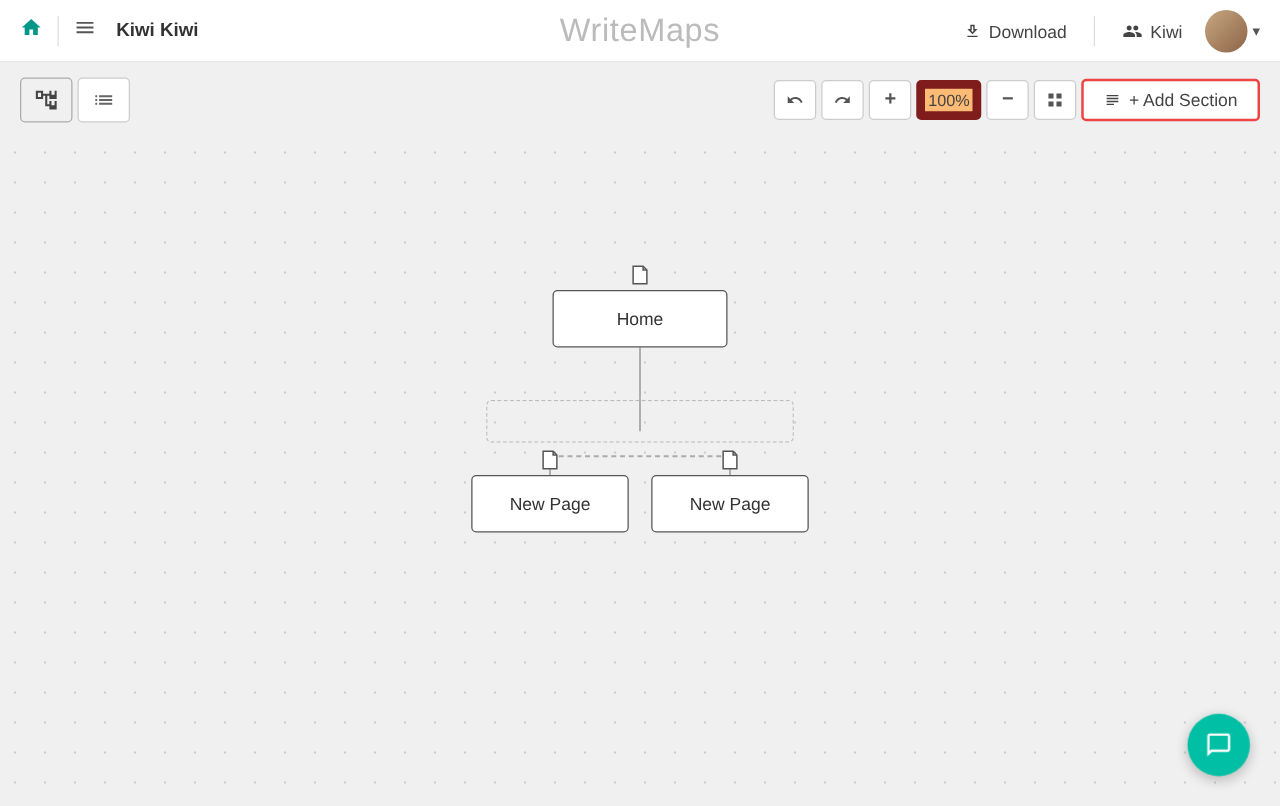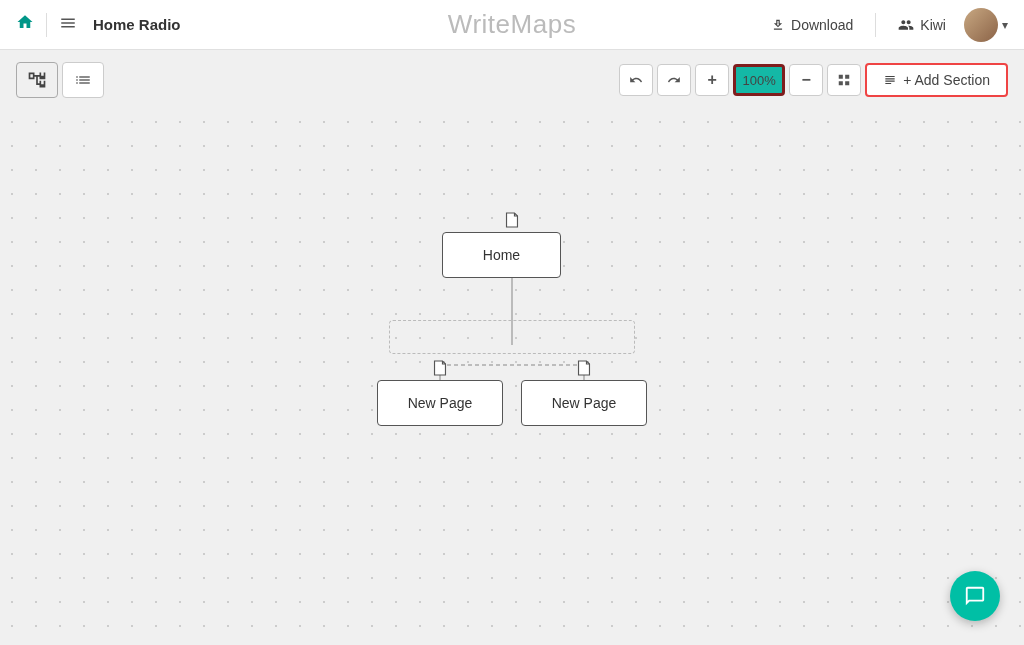--- a/index.html
+++ b/index.html
@@ -134,22 +134,22 @@
       display: flex;
       align-items: center;
       justify-content: center;
       cursor: pointer;
       color: #555;
       font-size: 14px;
     }
     .zoom-display {
       width: 52px;
       height: 32px;
-      border: 3px solid #7f1d1d;
-      background: #14b8a6;
+      border: 7px solid #7f1d1d;
+      background: #fdba74;
       border-radius: 4px;
       display: flex;
       align-items: center;
       justify-content: center;
       font-size: 13px;
       color: #444;
     }
     .add-section-btn {
       display: flex;
       align-items: center;
@@ -215,21 +215,21 @@
       <svg width="18" height="18" viewBox="0 0 24 24" fill="#009688">
           <path d="M10 20v-6h4v6h5v-8h3L12 3 2 12h3v8z"></path>
         </svg>
     </span>
     <div class="divider-v"></div>
     <span class="hamburger-icon">
       <svg width="18" height="18" viewBox="0 0 24 24" fill="#555">
           <path d="M3 18h18v-2H3v2zm0-5h18v-2H3v2zm0-7v2h18V6H3z"></path>
         </svg>
     </span>
-    <span class="site-name">Home Radio</span>
+    <span class="site-name">Kiwi Kiwi</span>
   </div>
 
   <div class="header-center">
     <span class="app-title">WriteMaps</span>
   </div>
 
   <div class="header-right">
     <button class="header-btn">
       <svg width="14" height="14" viewBox="0 0 24 24" fill="#444">
           <path d="M19 9h-4V3H9v6H5l7 7 7-7zm-8 2V5h2v6h1.17L12 13.17 9.83 11H11zm-6 7h14v2H5v-2z"></path>
@@ -309,21 +309,21 @@
     <line x1="584" y1="255" x2="584" y2="270" stroke="#aaa" stroke-width="1.5"></line>
   </svg>
 
   <div style="position:absolute; top:122px; left:442px; width:140px;">
     <div style="position:relative;">
 
       <svg style="position:absolute;top:-20px;left:50%;transform:translateX(-50%);" width="13" height="16" viewBox="0 0 13 16">
         <path d="M1 1h8l3 3v11H1V1z" fill="white" stroke="#555" stroke-width="1.2"></path>
         <path d="M9 1v3h3" fill="none" stroke="#555" stroke-width="1.2"></path>
       </svg>
-      <div style="width:119px;height:46px;border:1.5px solid #555;background:#fff;border-radius:4px;display:flex;align-items:center;justify-content:center;font-size:14px;color:#333;cursor:pointer;">
+      <div style="width:140px;height:46px;border:1.5px solid #555;background:#fff;border-radius:4px;display:flex;align-items:center;justify-content:center;font-size:14px;color:#333;cursor:pointer;">
         <span>Home</span>
       </div>
     </div>
   </div>
 
   <div style="position:absolute;top:210px;left:389px;width:246px;height:34px;border:1.5px dashed #bbb;border-radius:4px;background:transparent;"></div>
 
   <div style="position:absolute; top:270px; left:377px; width:126px;">
     <div style="position:relative;">
       <svg style="position:absolute;top:-20px;left:50%;transform:translateX(-50%);" width="13" height="16" viewBox="0 0 13 16">

